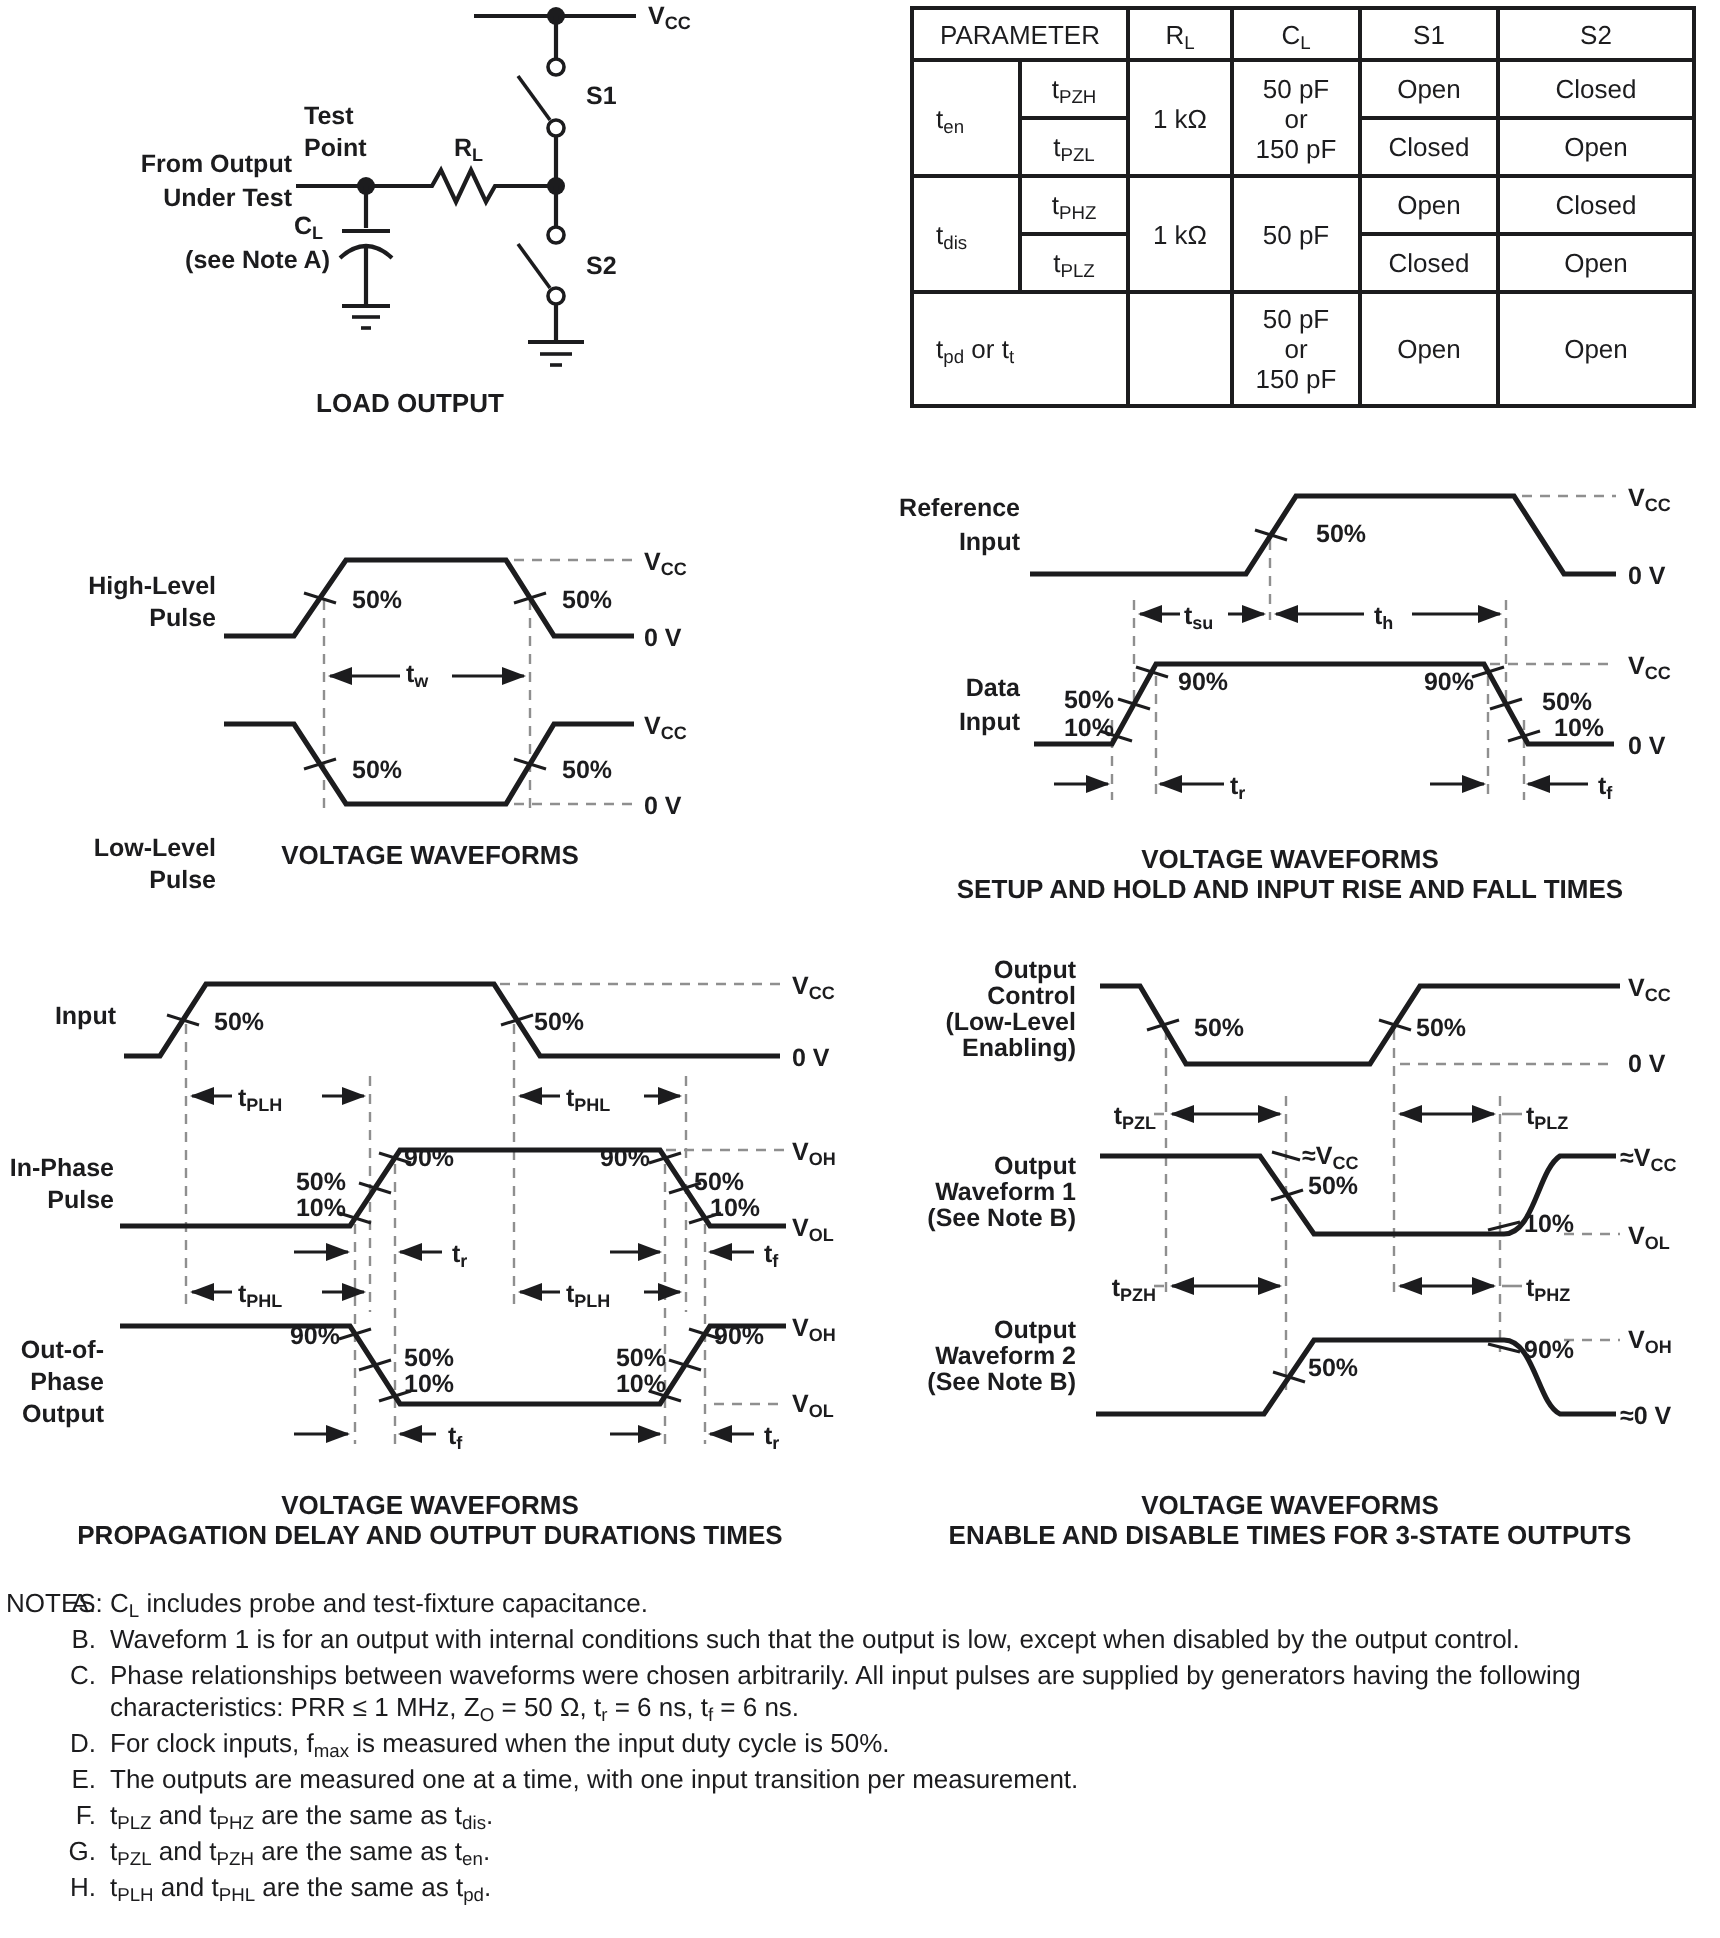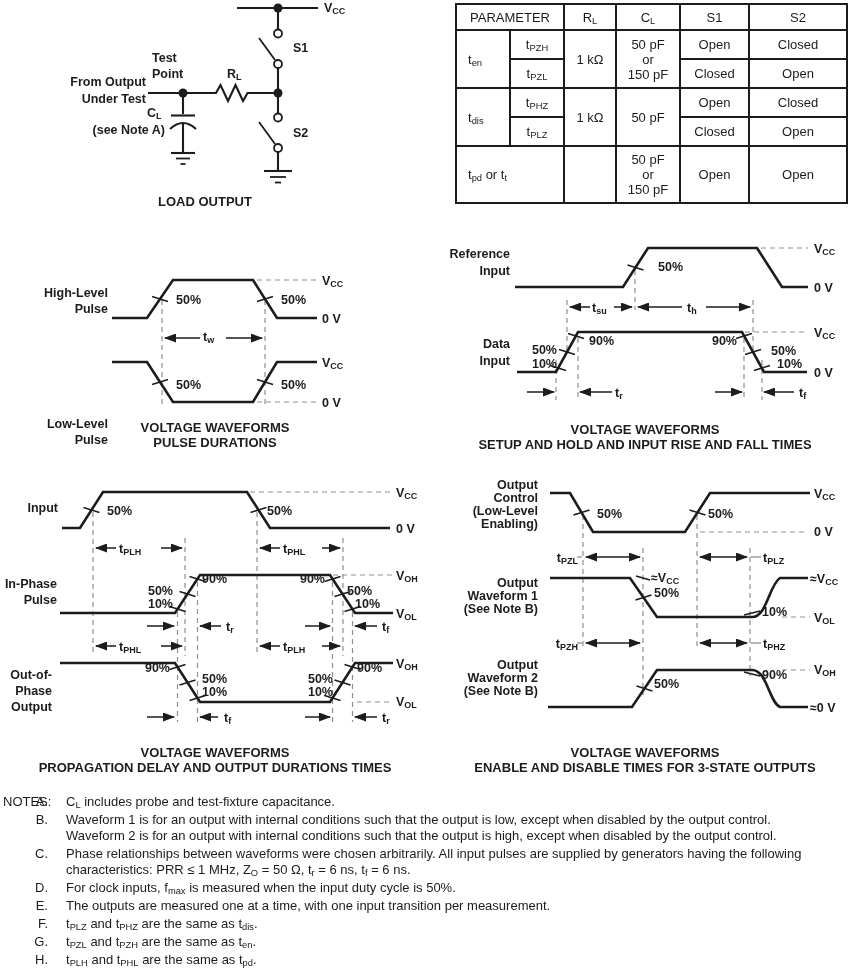--- a/index.html
+++ b/index.html
@@ -29,21 +29,21 @@
   .lead{fill:none;stroke:#8f8f8f;stroke-width:1.3px;}
   .arr{fill:none;stroke:#1c1c1e;stroke-width:1.5px;}
   .tick{fill:none;stroke:#1c1c1e;stroke-width:1.5px;}
   .dot{fill:#1c1c1e;stroke:none;}
   .oc{fill:#fff;stroke:#1c1c1e;stroke-width:1.8px;}
   
   #notes{position:absolute;left:0;top:794px;width:860px;font-size:13px;}
   .notes-label{position:absolute;left:3px;top:0;font-size:13px;}
   .note-item{display:flex;margin-bottom:2px;line-height:16px;}
   .note-letter{width:48px;text-align:right;flex:none;}
-  .note-text{margin-left:18px;}
+  .note-text{margin-left:7px;}
   .note-line{display:block;}
 </style>
 </head>
 <body>
 
 <div class="diagram" id="load" style="left:0;top:0;width:440px;height:228px;">
   <svg width="440" height="228" viewBox="0 0 440 228">
     <line class="wire" x1="237" y1="8" x2="318" y2="8"></line>
     <circle class="dot" cx="278" cy="8" r="4.5"></circle>
     <line class="wire" x1="278" y1="8" x2="278" y2="29"></line>
@@ -177,21 +177,20 @@
   <div class="lbl" style="left:176px;top:62px;">50%</div>
   <div class="lbl" style="left:281px;top:62px;">50%</div>
   <div class="lbl" style="left:176px;top:147px;">50%</div>
   <div class="lbl" style="left:281px;top:147px;">50%</div>
   <div class="lbl" style="left:203px;top:99px;">t<sub>w</sub></div>
   <div class="lbl" style="left:322px;top:43px;">V<sub>CC</sub></div>
   <div class="lbl" style="left:322px;top:81px;">0 V</div>
   <div class="lbl" style="left:322px;top:125px;">V<sub>CC</sub></div>
   <div class="lbl" style="left:322px;top:165px;">0 V</div>
   <div class="cap" style="top:190px;">VOLTAGE WAVEFORMS</div>
-  <div class="cap" style="top:205px;">PULSE DURATIONS</div>
 </div>
 
 <div class="diagram" id="wf2" style="left:430px;top:230px;width:430px;height:222px;">
   <svg width="430" height="222" viewBox="0 0 430 222">
     <defs>
         <marker id="ah2" markerWidth="12" markerHeight="9" refX="11" refY="4.5" orient="auto-start-reverse" markerUnits="userSpaceOnUse">
           <path d="M0,0 L12,4.5 L0,9 Z" fill="#1c1c1e"></path>
         </marker>
       </defs>
     <path class="dash" d="M331,18 H378"></path>
@@ -403,21 +402,20 @@
   <div class="note-item">
     <span class="note-letter">A.</span>
     <span class="note-text">
         <span class="note-line">C<sub>L</sub> includes probe and test-fixture capacitance.</span>
       </span>
   </div>
   <div class="note-item">
     <span class="note-letter">B.</span>
     <span class="note-text">
       <span class="note-line">Waveform 1 is for an output with internal conditions such that the output is low, except when disabled by the output control.</span>
-      <span class="note-line">Waveform 2 is for an output with internal conditions such that the output is high, except when disabled by the output control.</span>
     </span>
   </div>
   <div class="note-item">
     <span class="note-letter">C.</span>
     <span class="note-text">
       <span class="note-line">Phase relationships between waveforms were chosen arbitrarily. All input pulses are supplied by generators having the following</span>
       <span class="note-line">characteristics: PRR ≤ 1 MHz, Z<sub>O</sub> = 50 Ω, t<sub>r</sub> = 6 ns, t<sub>f</sub> = 6 ns.</span>
     </span>
   </div>
   <div class="note-item">

